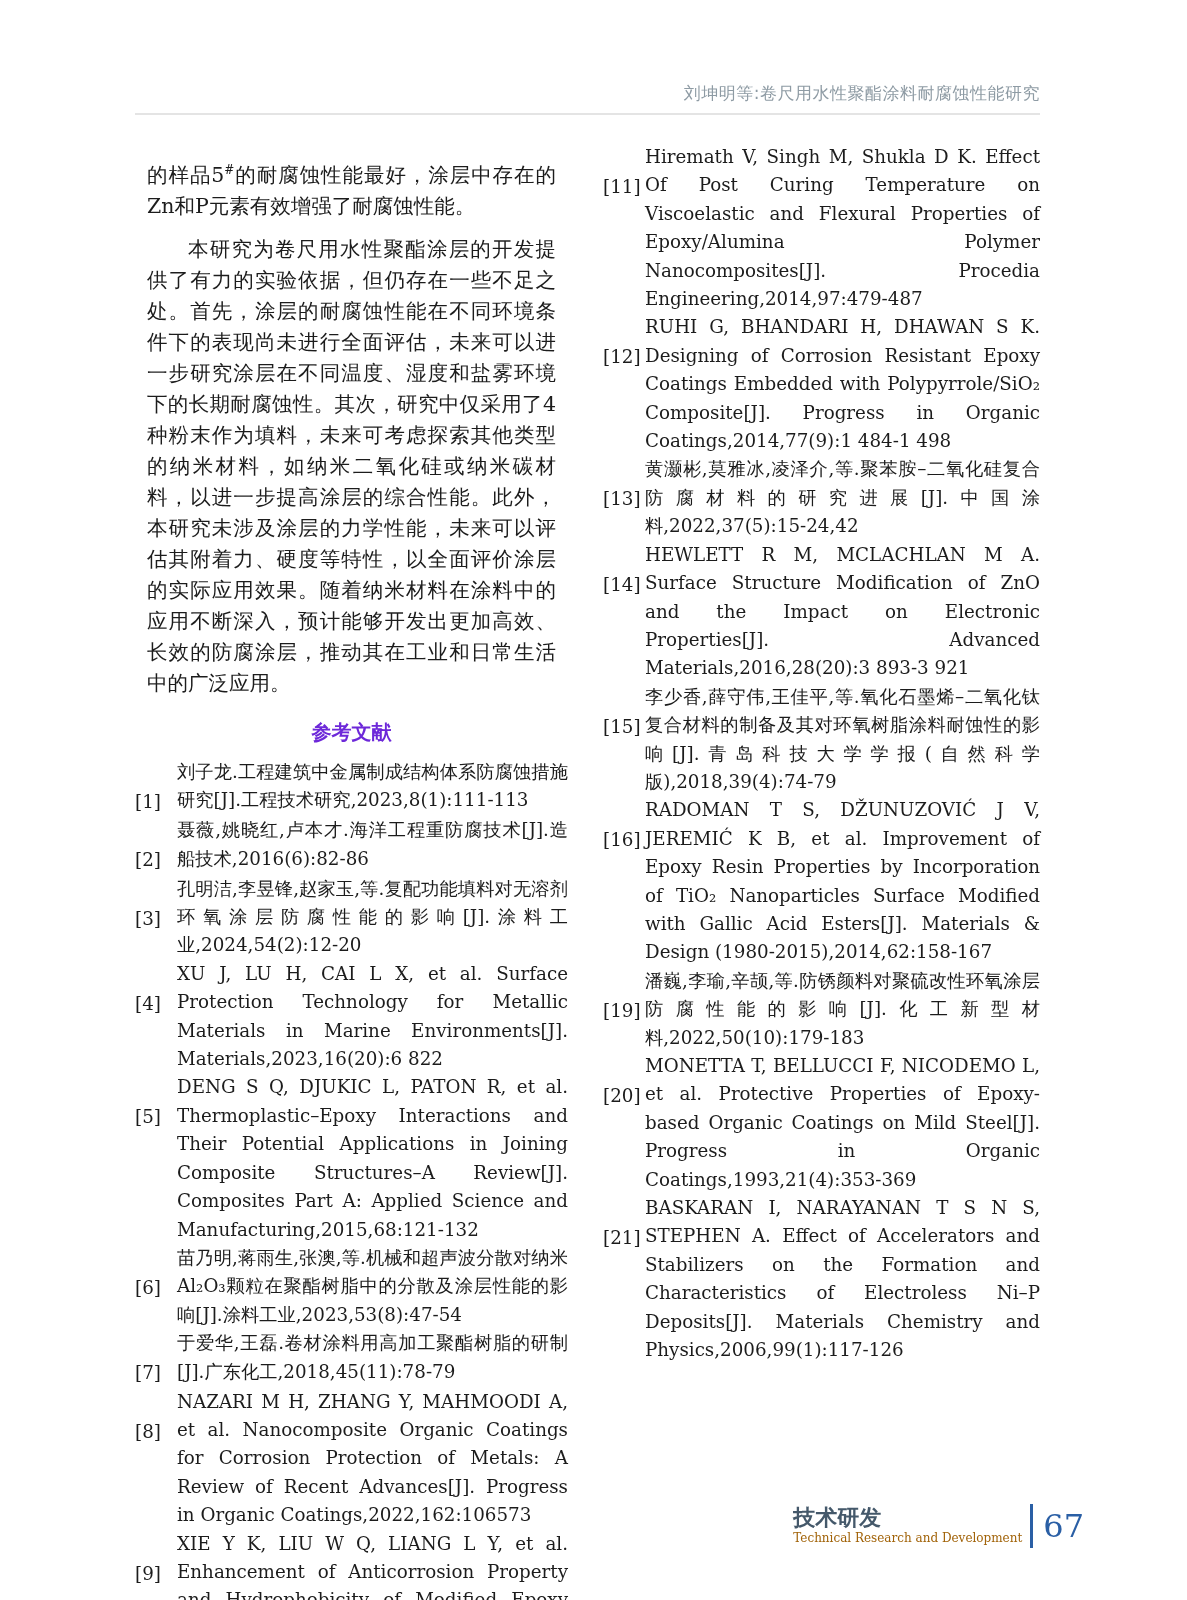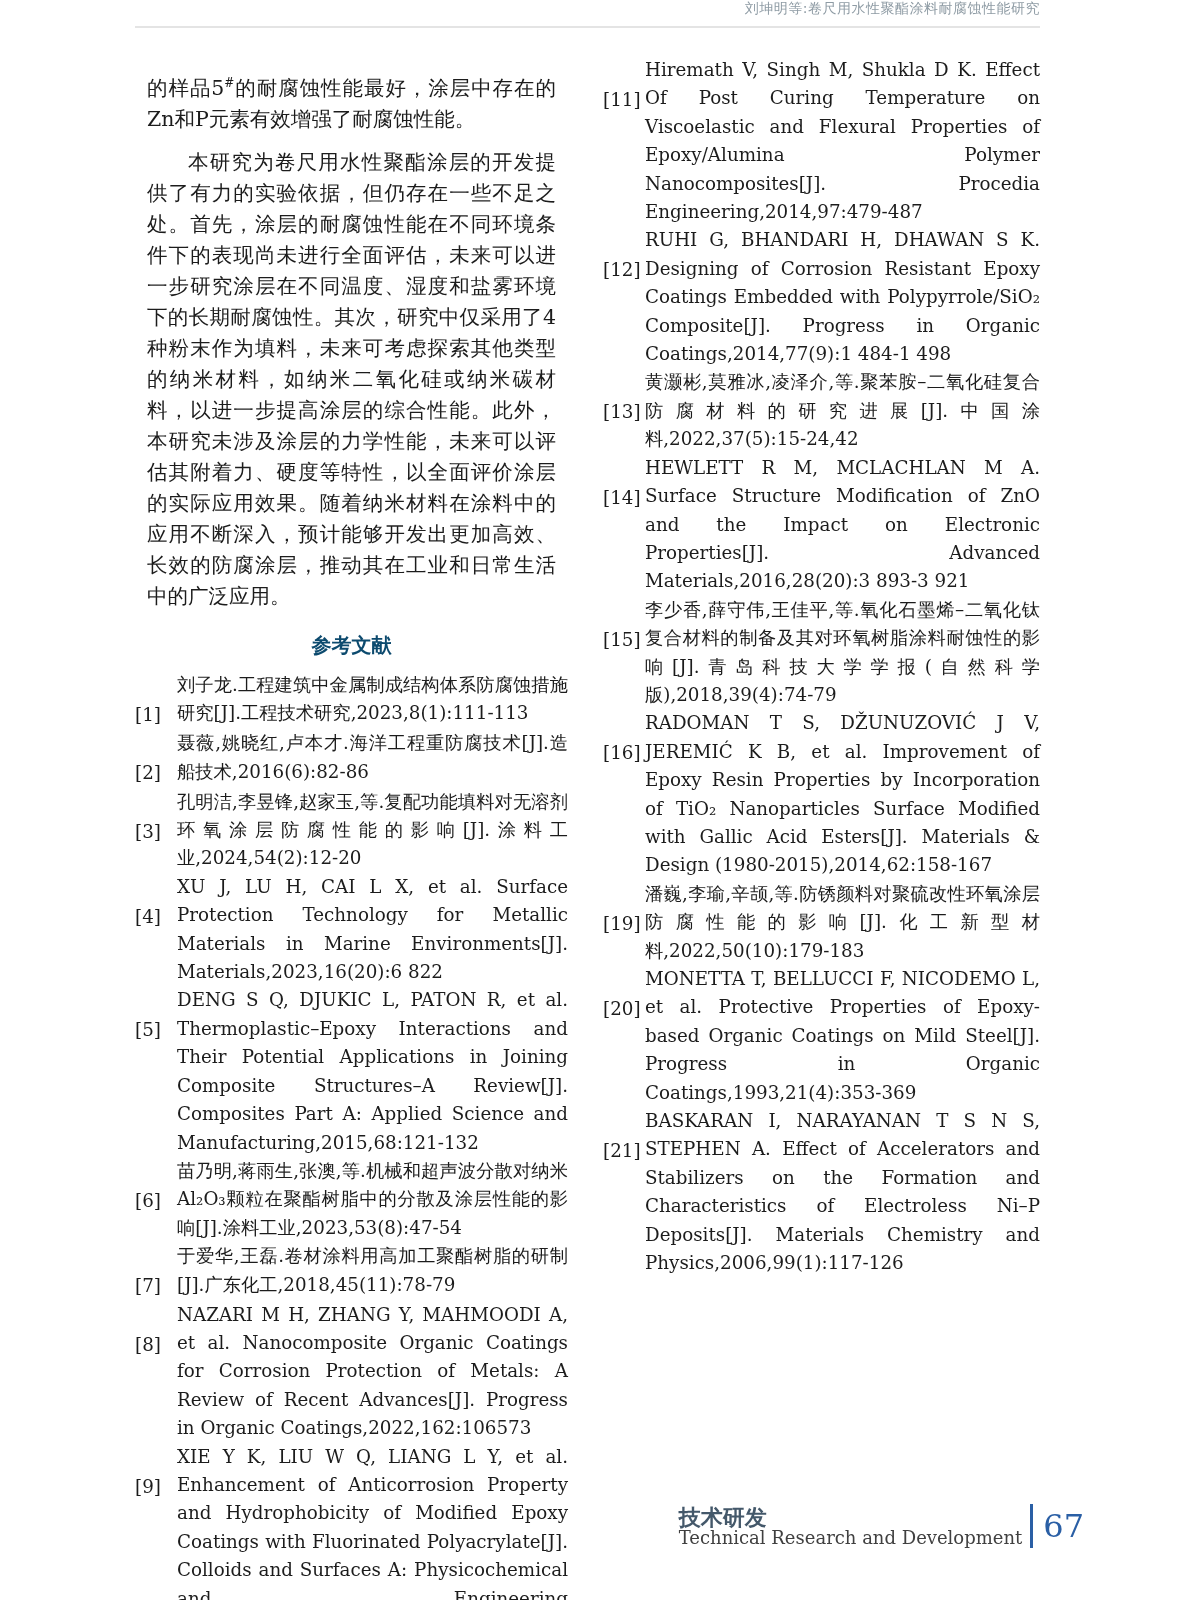--- a/index.html
+++ b/index.html
@@ -12,21 +12,22 @@
     overflow:hidden;
   }
   .page{
     position:absolute;
     left:135px; top:0;
     width:905px;
   }
   .running-head{
     text-align:right;
     color:#8e9ba4;
-    font-size:14px;
+    font-size:17px;
+    padding-top:82px;
     letter-spacing:0.5px;
     font-family:"DejaVu Sans","Liberation Sans",sans-serif;
     font-weight:400;
   }
   .head-rule{
     border:none;
     border-bottom:2px solid #e4e4e4;
     margin:8px 0 0 0;
   }
   .columns{
@@ -43,21 +44,21 @@
     margin:12px;
   }
   .body-par.indent{ text-indent:2em; }
   .body-par sup{font-size:12px;}
   .refs-heading{
     text-align:center;
     font-weight:bold;
     font-size:20px;
     margin:20px 0 12px 0;
     font-family:"DejaVu Sans","Liberation Sans",sans-serif;
-    color:#0c4a6e;
+    color:#6d28d9;
   }
   .ref{
     display:flex;
     font-size:18.3px;
     line-height:28.4px;
   }
   .ref-label{
     flex:0 0 42px;
     text-align:left;
     margin-top:30px;
@@ -75,22 +76,22 @@
   }
   .footer-left{ text-align:left; }
   .footer-cn{
     font-size:22px;
     font-weight:bold;
     color:#44586a;
     font-family:"DejaVu Sans","Liberation Sans",sans-serif;
     line-height:24px;
   }
   .footer-en{
-    font-size:18px;
-    color:#404040;
+    font-size:12px;
+    color:#a16207;
     line-height:16px;
   }
   .footer-bar{
     width:3px;
     height:44px;
     background:#2a5fa5;
     margin:0 10px 0 8px;
   }
   .footer-page{
     font-size:32px;

